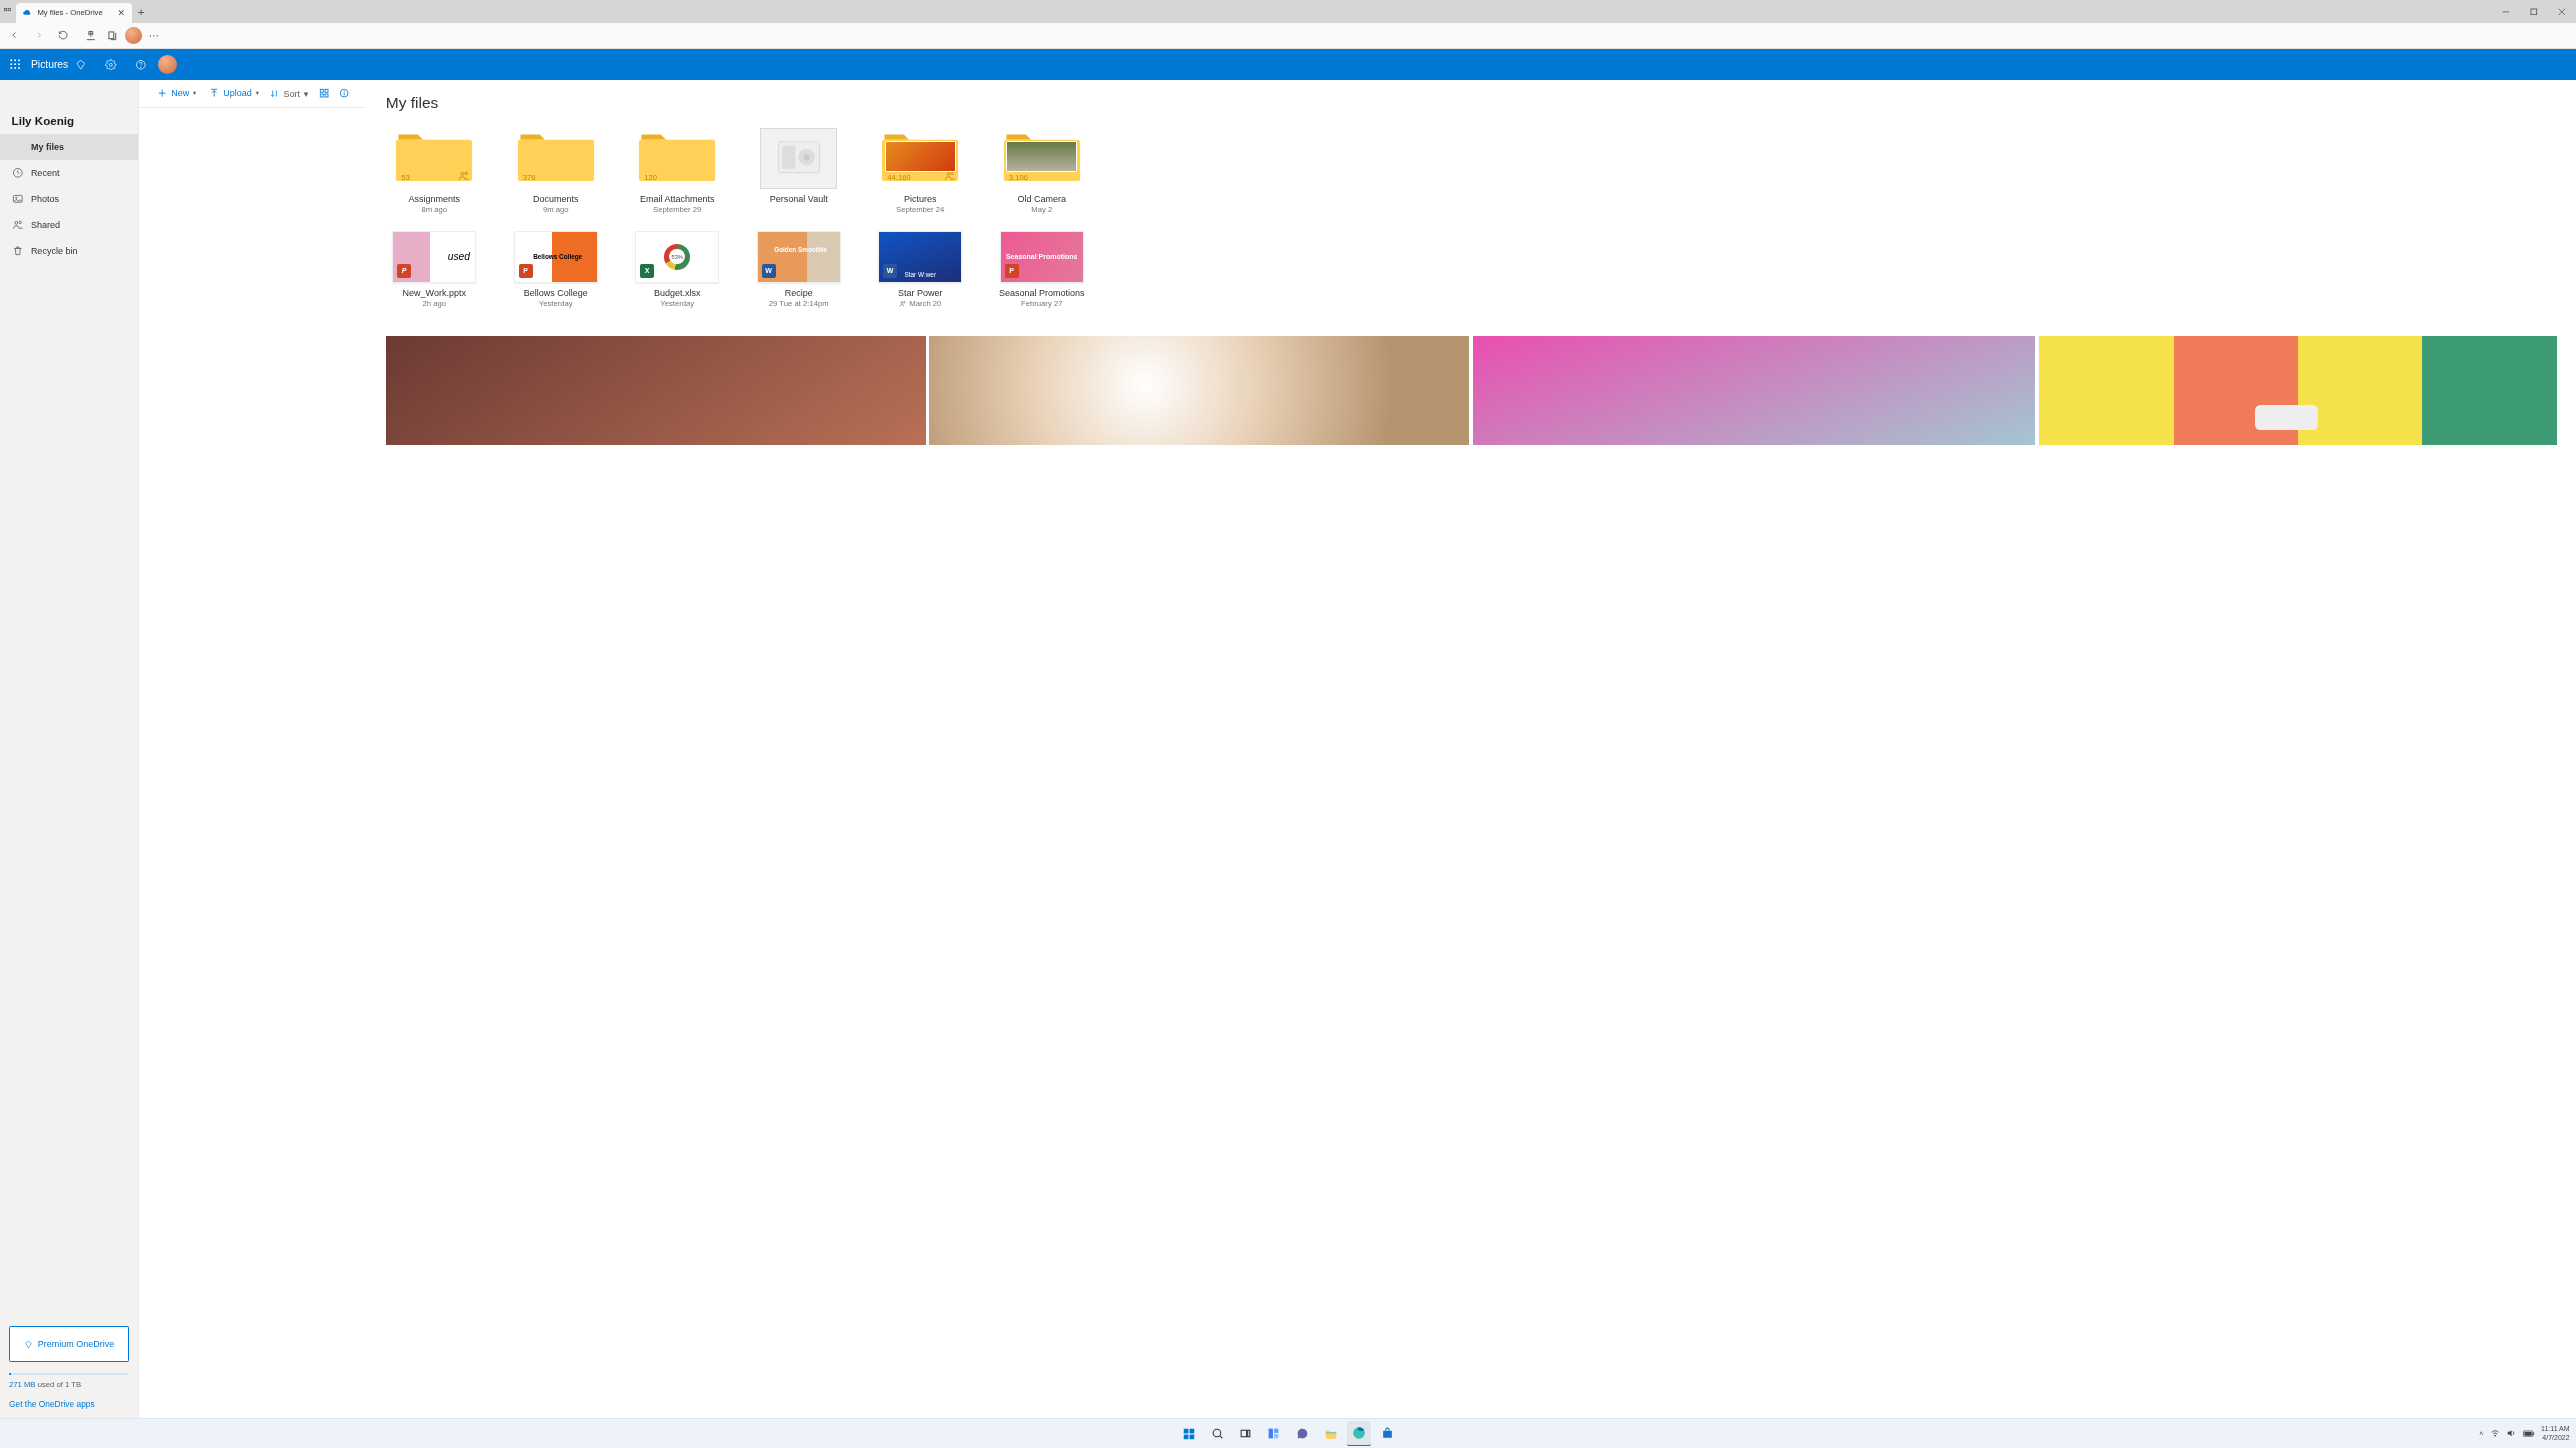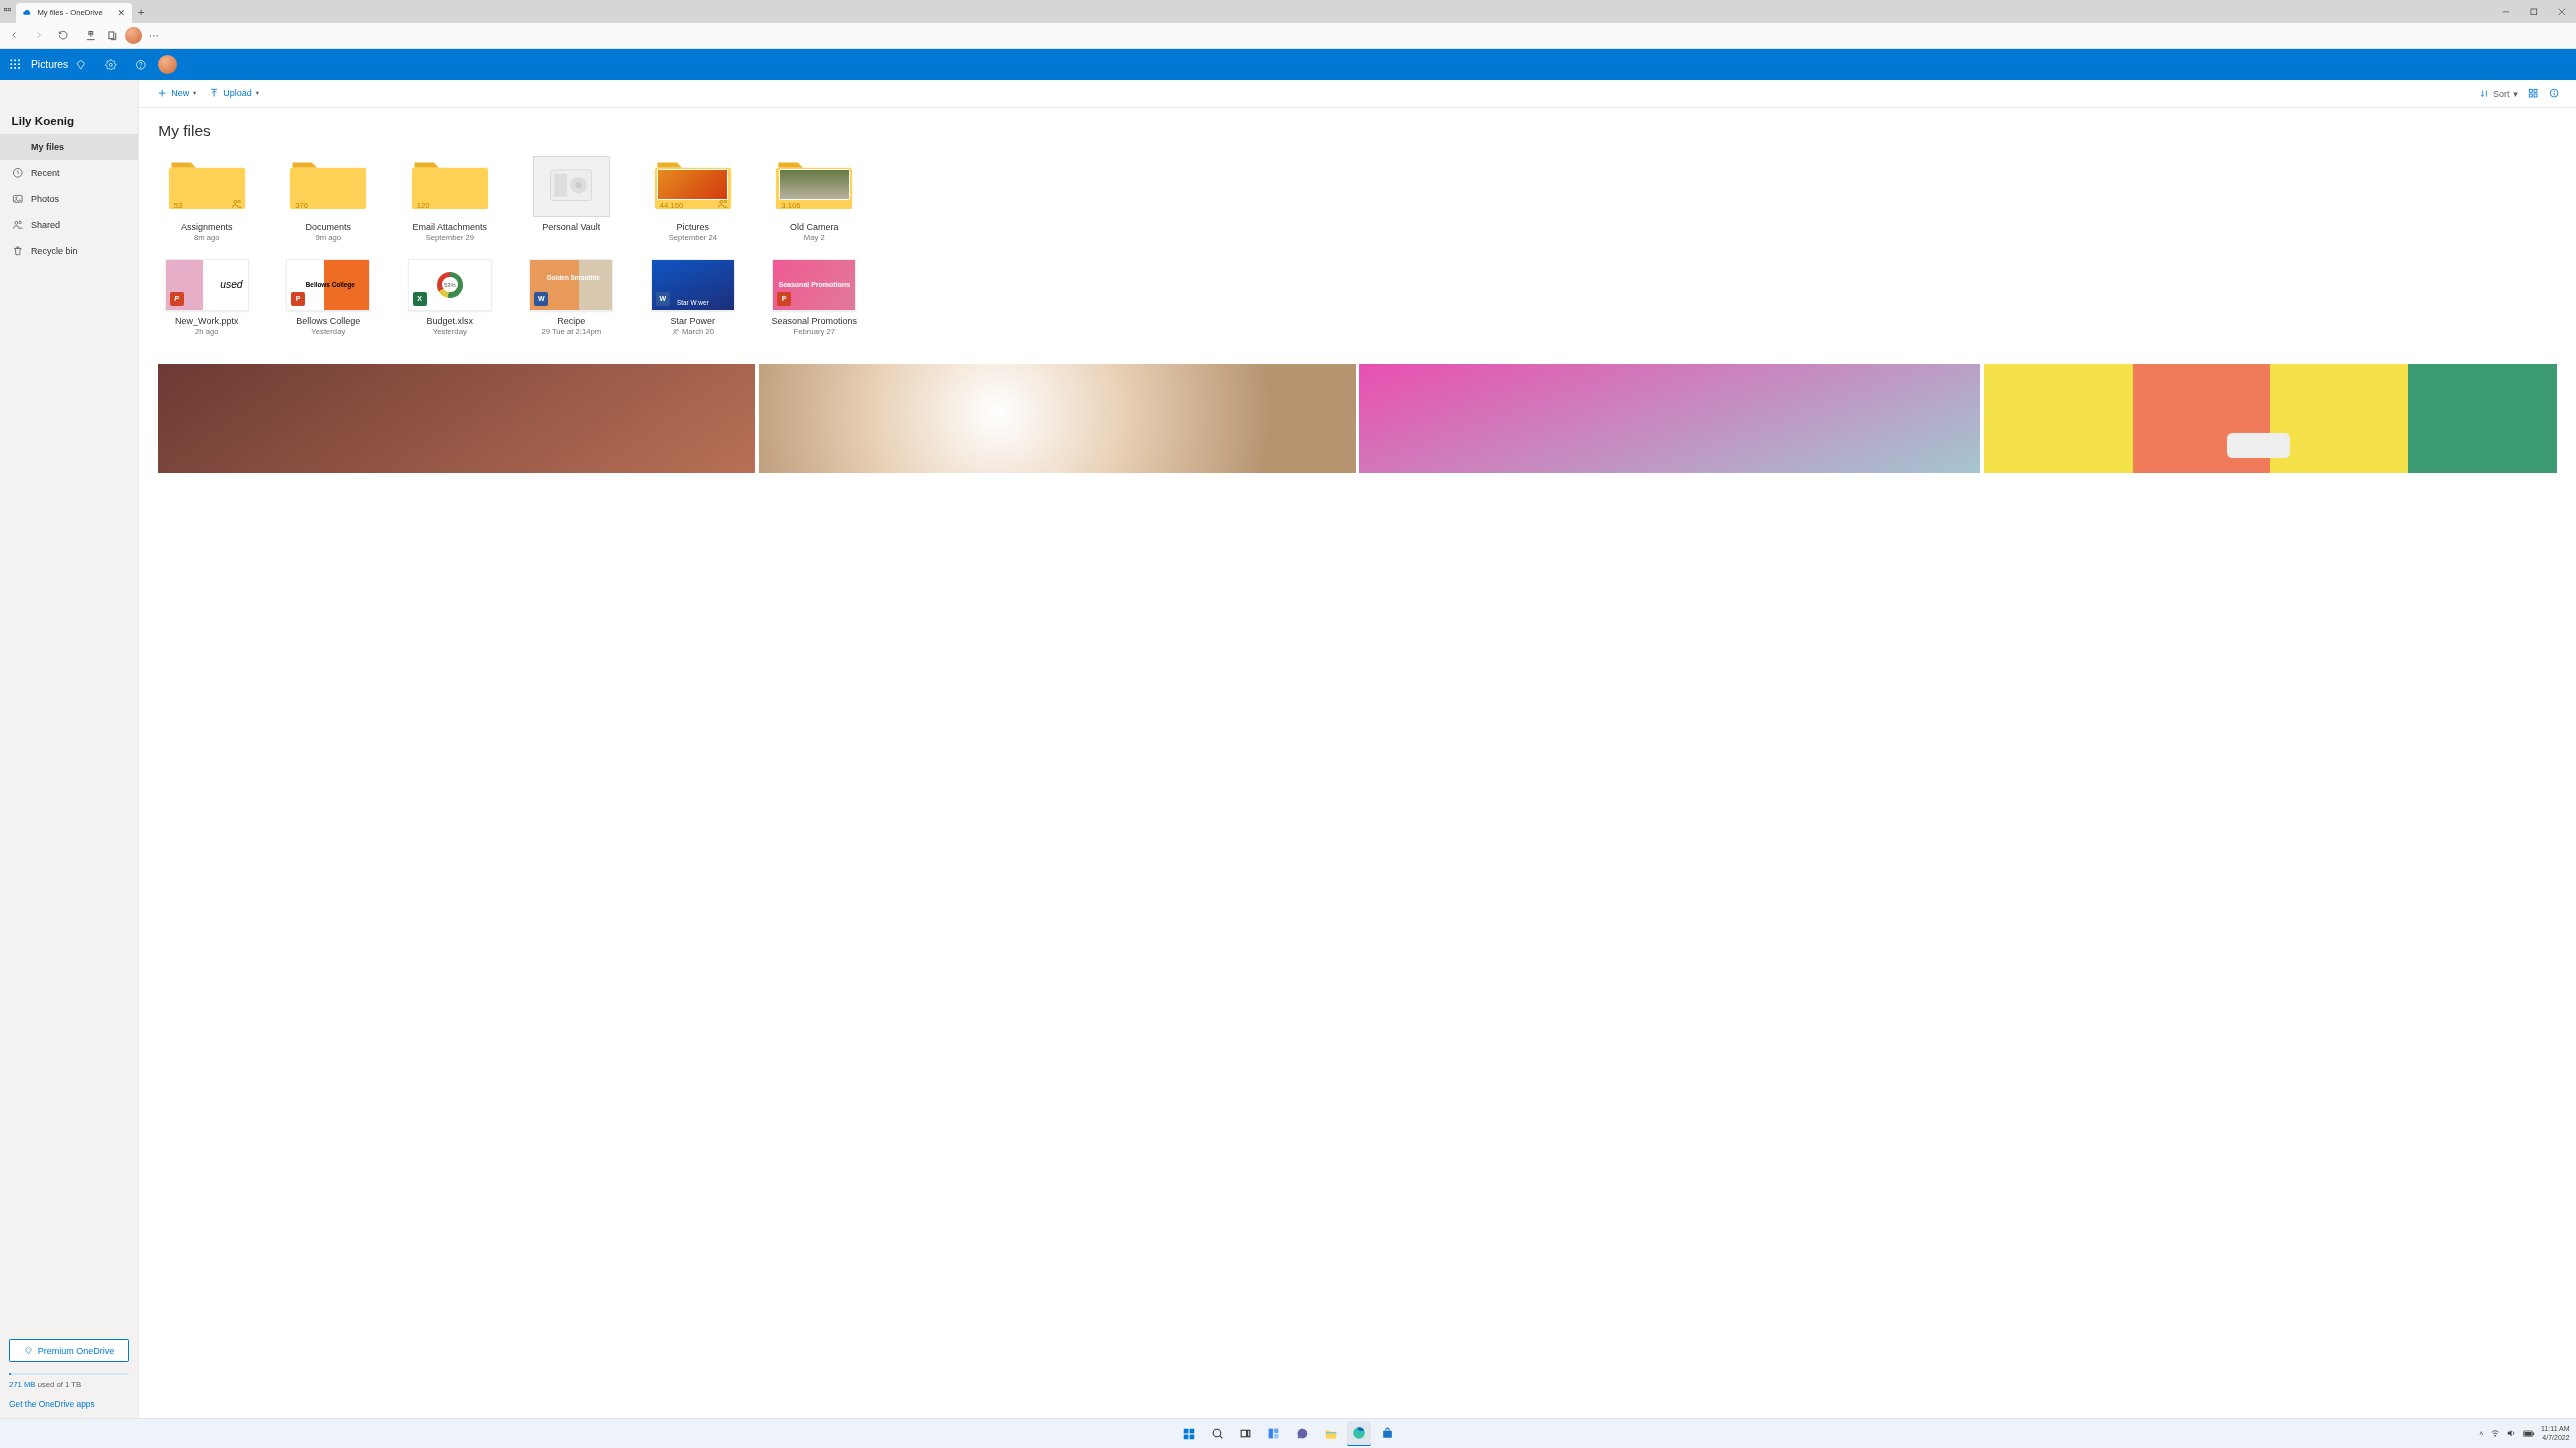--- a/index.html
+++ b/index.html
@@ -43,28 +43,28 @@
 
 .page { display: flex; height: calc(100% - 23px - 26px - 31px - 30px); background: #fff; }
 .sidebar { width: 139px; background: #f3f2f1; display: flex; flex-direction: column; border-right: 0.6px solid #eaeaea; }
 .user-name { font-size: 11.6px; font-weight: 600; padding: 10.3px 11.6px 6.4px; color: #1b1a19; margin-top: 24px; }
 .nav-list { flex: 1; }
 .nav-item { display: flex; align-items: center; gap: 7.7px; height: 26px; padding: 0 11.6px; font-size: 9px; color: #323130; cursor: pointer; }
 .nav-item .ic { width: 11.6px; height: 11.6px; color: #605e5c; }
 .nav-item.active { background: #e1dfdd; font-weight: 600; }
 .nav-item.active .lbl { margin-left: 19.3px; }
 .side-foot { padding: 9px; }
-.premium-btn { width: 100%; height: 23px; border: 0.6px solid #0078d4; color: #0078d4; background: #fff; border-radius: 1.3px; display: flex; align-items: center; justify-content: center; gap: 5.2px; font-size: 9px; cursor: pointer; }
+.premium-btn { width: 100%; height: 36px; border: 0.6px solid #0078d4; color: #0078d4; background: #fff; border-radius: 1.3px; display: flex; align-items: center; justify-content: center; gap: 5.2px; font-size: 9px; cursor: pointer; }
 .storage { margin-top: 10.3px; font-size: 7.7px; color: #605e5c; }
 .storage a { color: #0078d4; text-decoration: none; }
 .bar { width: 100%; height: 1.9px; background: #d0e7f8; margin-bottom: 5.2px; border-radius: 1.3px; overflow: hidden; }
 .bar-fill { height: 100%; width: 2%; background: #0078d4; }
 .apps-link { display: block; margin-top: 10.3px; color: #0078d4; font-size: 8.4px; text-decoration: none; }
 
-.main { flex: 1; display: flex; flex-direction: column; overflow: hidden; }
+.main { flex: 1; display: flex; flex-direction: row; overflow: hidden; }
 .cmdbar { height: 28px; border-bottom: 0.6px solid #eaeaea; display: flex; align-items: center; padding: 0 11.6px; }
 .cmd { display: flex; align-items: center; gap: 3.9px; color: #0078d4; font-size: 9px; padding: 5.2px 6.4px; cursor: pointer; }
 .cmd .caret { color: #605e5c; font-size: 6.4px; }
 .cmd-spacer { flex: 1; }
 .cmd-r { display: flex; align-items: center; gap: 3.9px; color: #605e5c; font-size: 9px; padding: 5.2px 5.2px; cursor: pointer; }
 
 .content { flex: 1; overflow: auto; padding: 14px 19.3px 0 19.3px; }
 .page-title { font-size: 15.5px; font-weight: 500; color: #323130; margin-bottom: 15.5px; }
 
 .grid { display: flex; flex-wrap: wrap; gap: 0 24.5px; }

